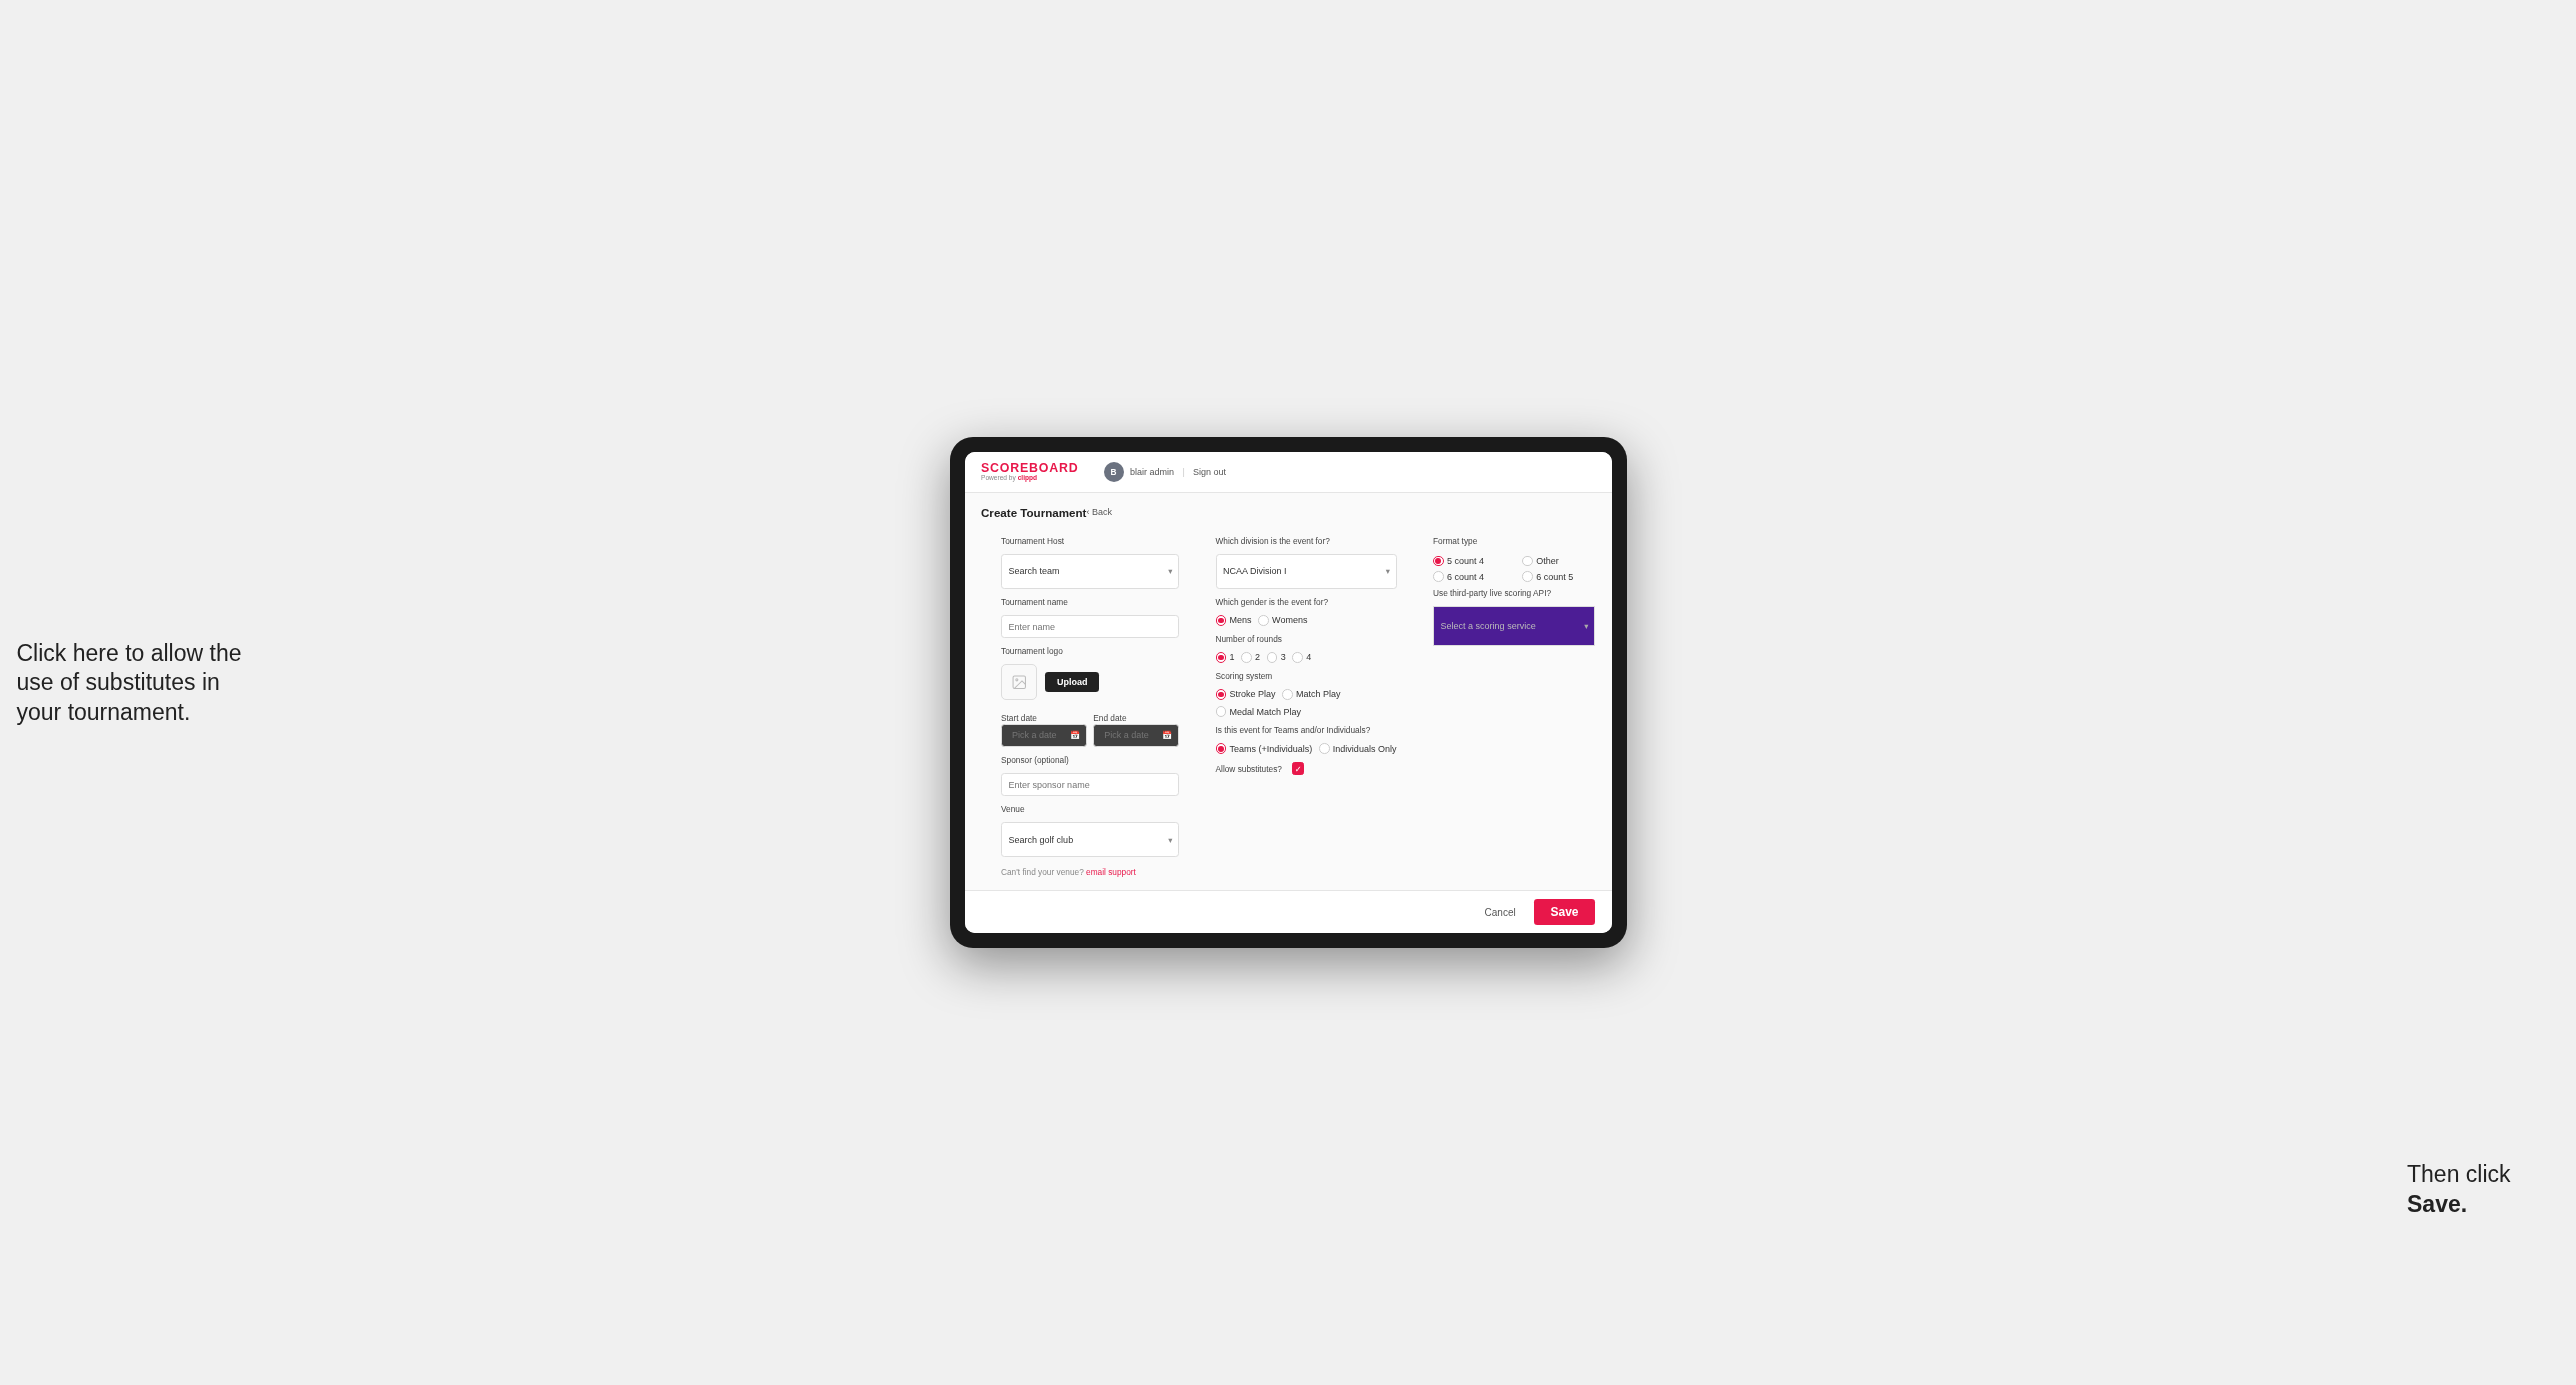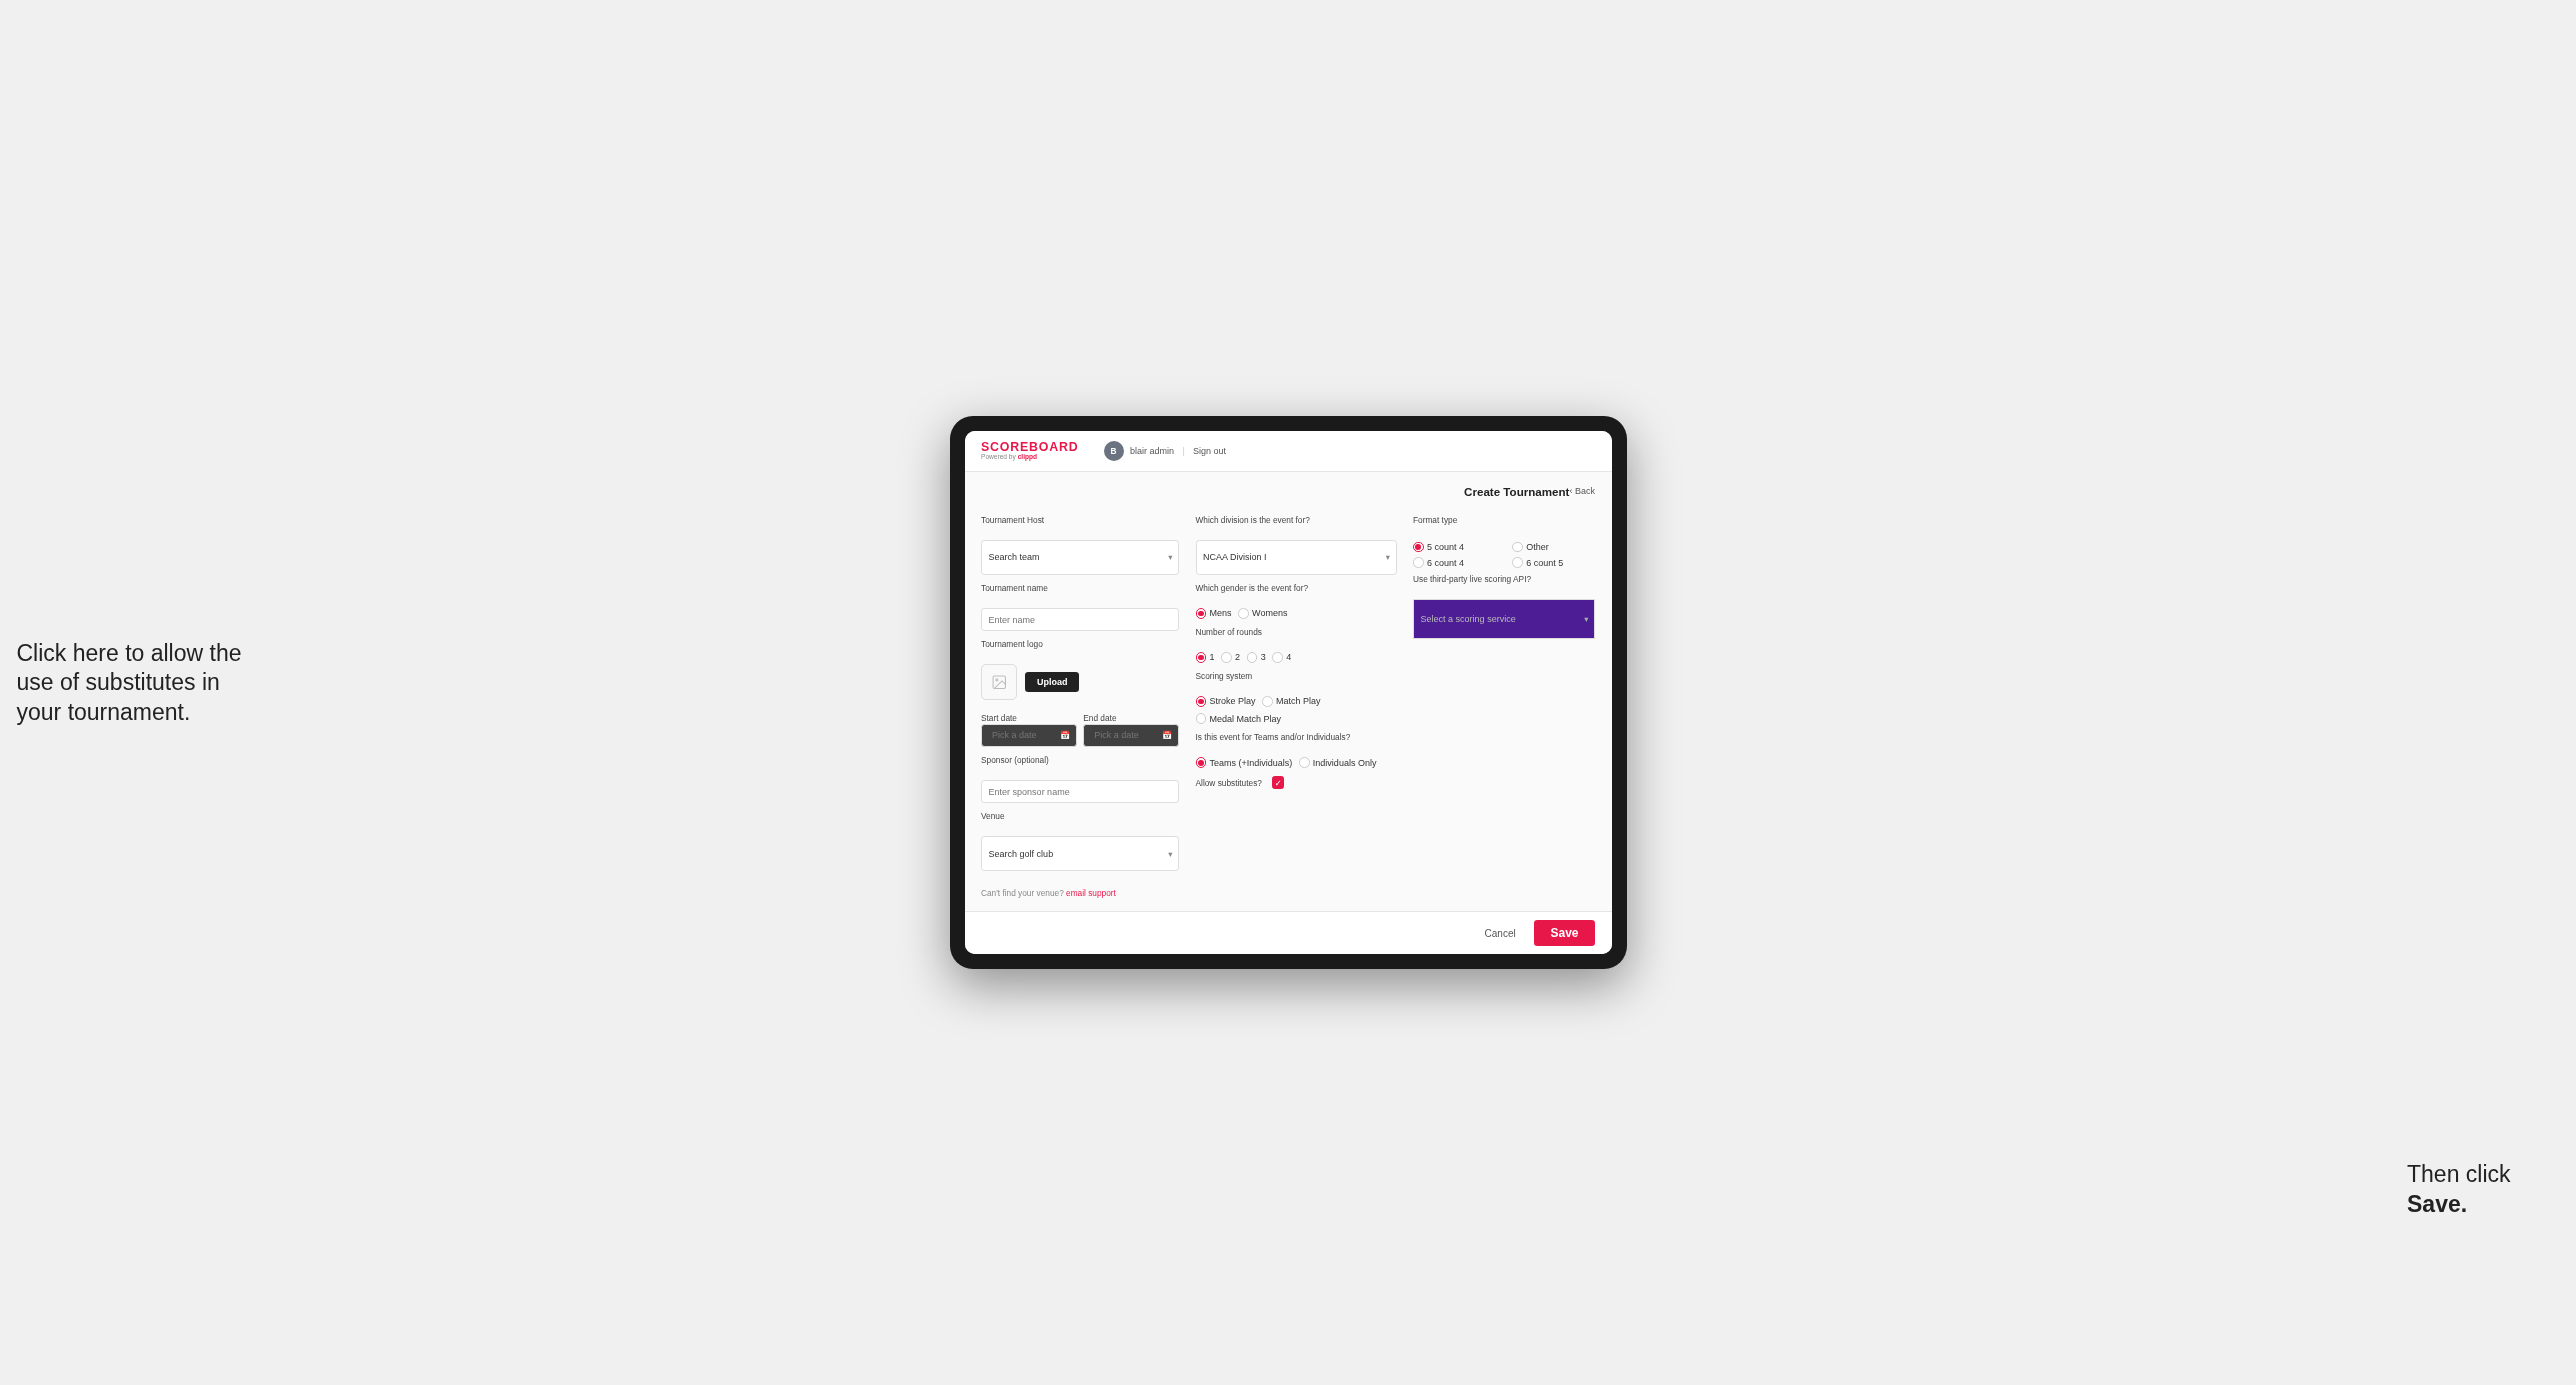--- a/index.html
+++ b/index.html
@@ -148,21 +148,21 @@
 
     
     .page-content {
       padding: 13.2px 16.5px;
       background: #fafafa;
       min-height: 363px;
     }
 
     .page-header {
       display: flex;
-      justify-content: flex-end;
+      justify-content: flex-start;
       align-items: center;
       margin-bottom: 17px;
     }
 
     .page-title {
       font-size: 11.6px;
       font-weight: 600;
       color: #222;
     }
 
@@ -177,21 +177,21 @@
 
     
     .form-grid {
       display: grid;
       grid-template-columns: 198px 1fr 182px;
       gap: 0 16.5px;
     }
 
     .form-col { display: flex; flex-direction: column; gap: 8.3px; }
 
-    .form-group { display: flex; flex-direction: column; gap: 15px; }
+    .form-group { display: flex; flex-direction: column; gap: 8px; margin-left: 20px; }
 
     .form-label {
       font-size: 8.3px;
       color: #444;
       font-weight: 500;
     }
 
     .form-input {
       width: 100%;
       height: 23px;

